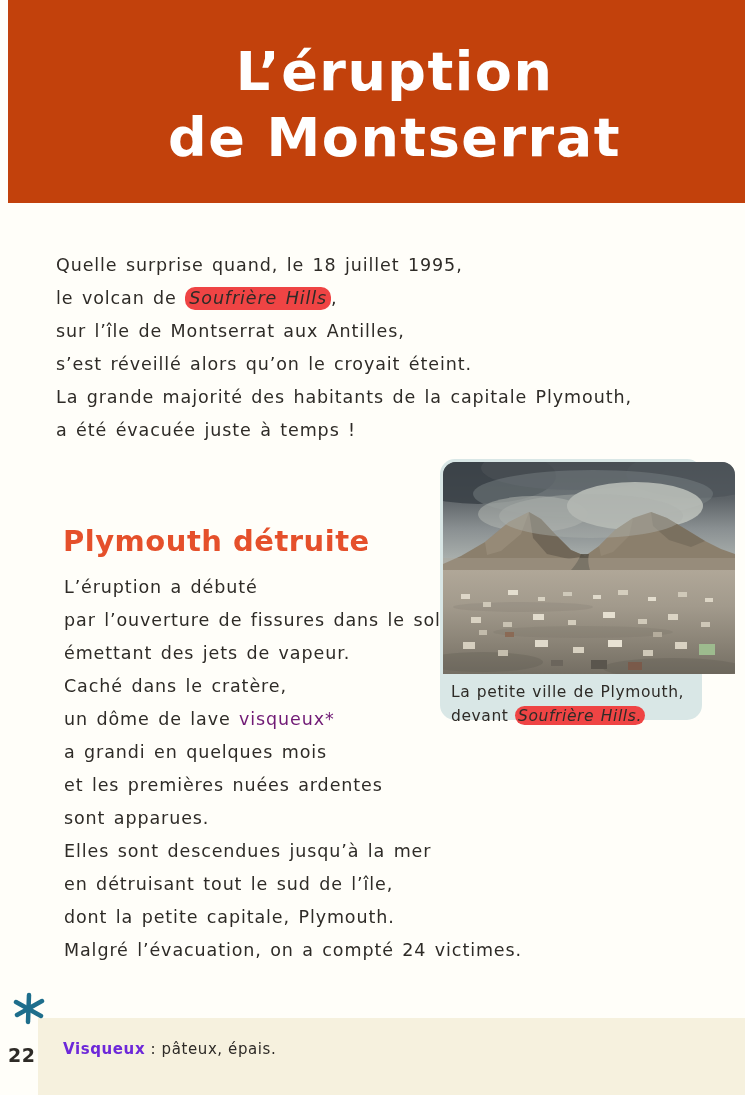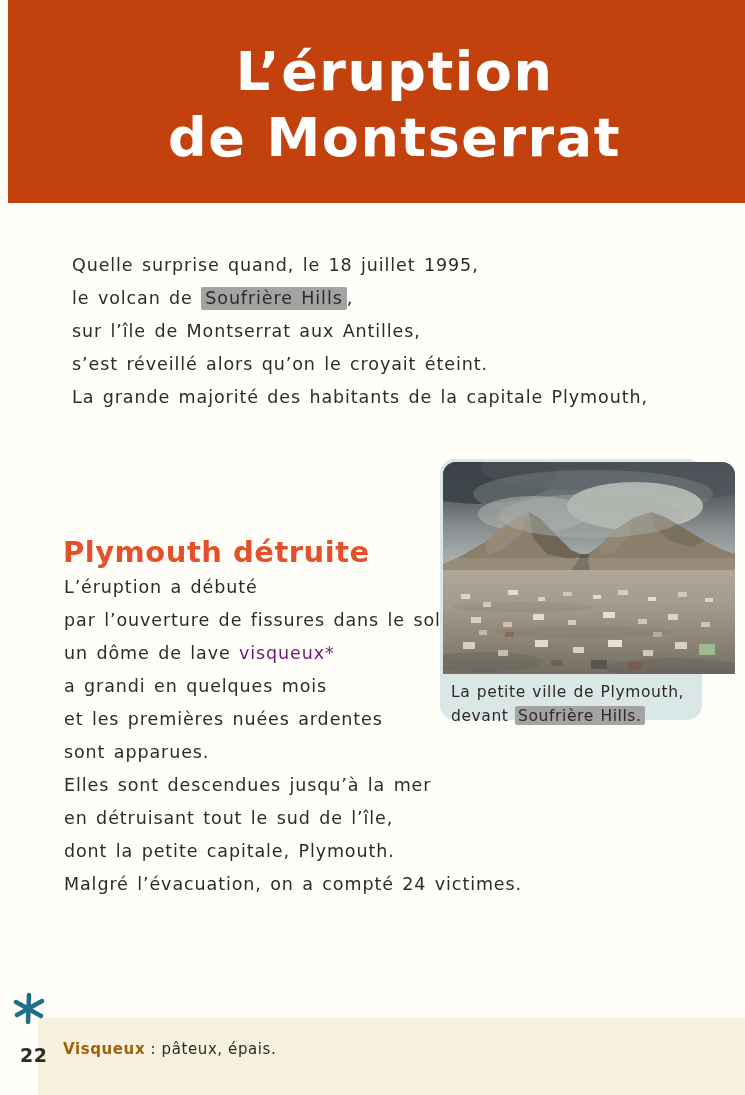--- a/index.html
+++ b/index.html
@@ -18,28 +18,28 @@
     display:flex;flex-direction:column;justify-content:center;align-items:center;
   }
   .banner .title{
     color:#FFFFFF;font-weight:bold;font-size:54px;line-height:66px;
     letter-spacing:1.5px;text-align:center;transform:translateX(14px);
     padding-top:6px;
   }
 
   
   .bodytext{font-size:17.5px;line-height:33px;letter-spacing:0.9px;word-spacing:2px;white-space:nowrap;}
-  .intro{left:72px;top:249px;}
+  .intro{left:56px;top:249px;}
   .hl{
-    background:#a3a3a3;padding:1px 4px 2px 4px;border-radius:2px;
+    background:#ef4444;padding:1px 4px 2px 4px;border-radius:10px;font-style:italic;
   }
   .term{color:#701a75;}
 
   .sec-heading{
-    left:63px;top:535px;
+    left:63px;top:524px;
     color:#E5502B;font-weight:bold;font-size:29px;letter-spacing:0.5px;
     white-space:nowrap;
   }
   .sec-body{left:64px;top:571px;}
 
   
   .photo-card{
     left:440px;top:459px;width:262px;height:261px;
     background:#D9E7E6;border-radius:15px;
     box-sizing:border-box;
@@ -58,48 +58,51 @@
   
   .bottom-band{
     left:38px;top:1018px;width:707px;height:77px;
     background:#F6F1DE;
   }
   .asterisk{left:11px;top:991px;width:36px;height:36px;}
   .footnote{
     left:63px;top:1038px;font-size:15px;line-height:22px;
     letter-spacing:0.6px;white-space:nowrap;
   }
-  .footnote .fterm{color:#a16207;font-weight:bold;}
+  .footnote .fterm{color:#6d28d9;font-weight:bold;}
   .page-num{
-    left:20px;top:1044px;font-size:19px;font-weight:bold;letter-spacing:0.5px;
+    left:8px;top:1044px;font-size:19px;font-weight:bold;letter-spacing:0.5px;
   }
 </style>
 </head>
 <body>
 
 <div class="abs banner">
   <div class="title">
     <div>L’éruption</div>
     <div>de Montserrat</div>
   </div>
 </div>
 
 <div class="abs bodytext intro">
   <div>Quelle surprise quand, le 18 juillet 1995,</div>
   <div><span>le volcan de </span><span class="hl">Soufrière Hills</span><span>,</span></div>
   <div>sur l’île de Montserrat aux Antilles,</div>
   <div>s’est réveillé alors qu’on le croyait éteint.</div>
   <div>La grande majorité des habitants de la capitale Plymouth,</div>
+  <div>a été évacuée juste à temps !</div>
 </div>
 
 <div class="abs sec-heading">Plymouth détruite</div>
 
 <div class="abs bodytext sec-body">
   <div>L’éruption a débuté</div>
   <div>par l’ouverture de fissures dans le sol</div>
+  <div>émettant des jets de vapeur.</div>
+  <div>Caché dans le cratère,</div>
   <div><span>un dôme de lave </span><span class="term">visqueux*</span></div>
   <div>a grandi en quelques mois</div>
   <div>et les premières nuées ardentes</div>
   <div>sont apparues.</div>
   <div>Elles sont descendues jusqu’à la mer</div>
   <div>en détruisant tout le sud de l’île,</div>
   <div>dont la petite capitale, Plymouth.</div>
   <div>Malgré l’évacuation, on a compté 24 victimes.</div>
 </div>
 

